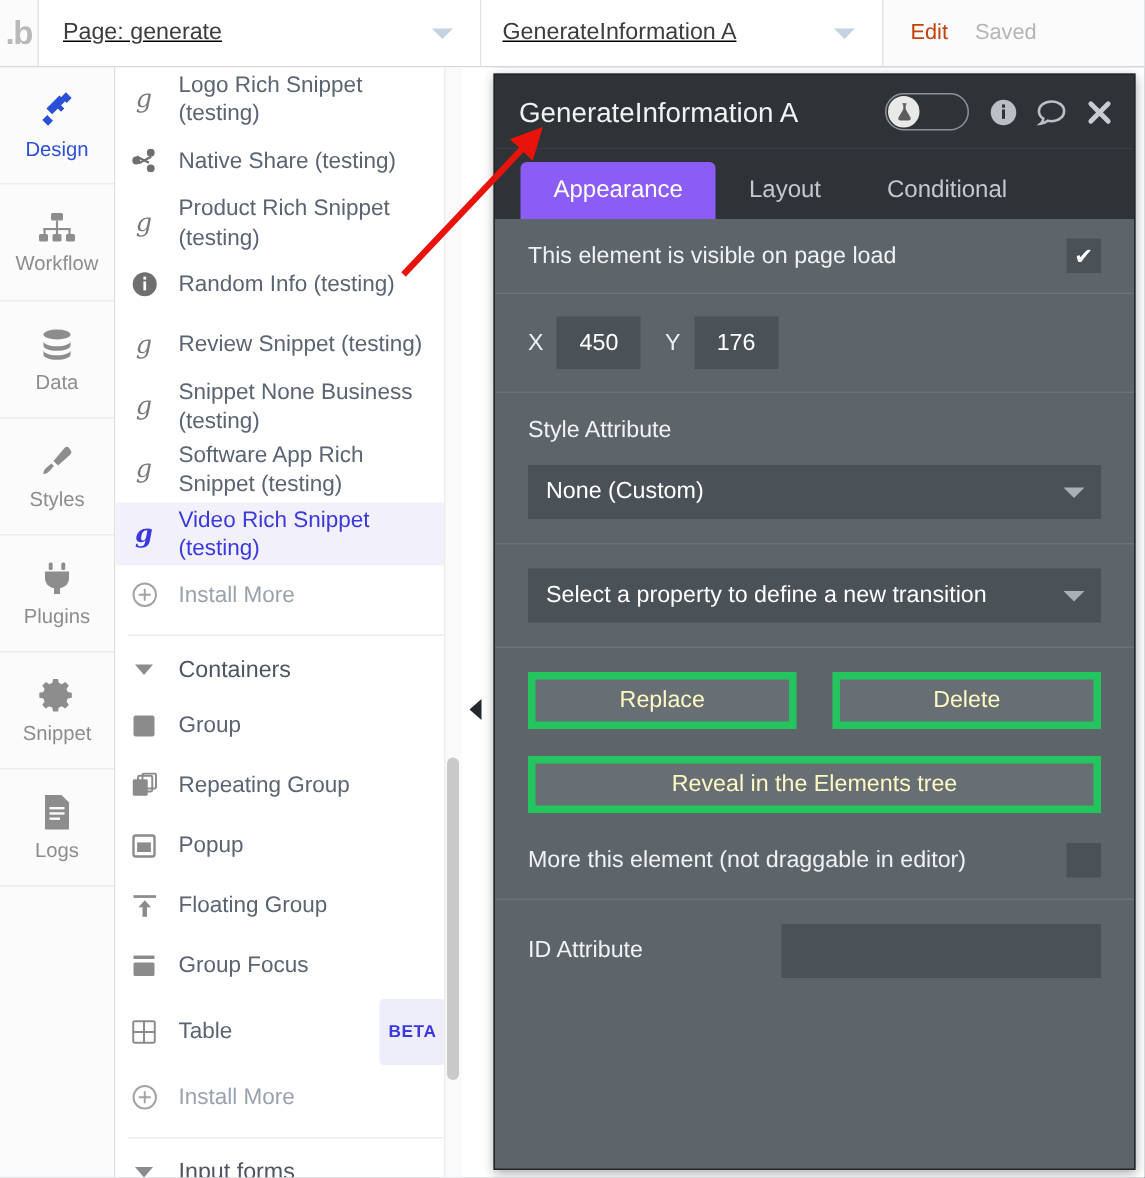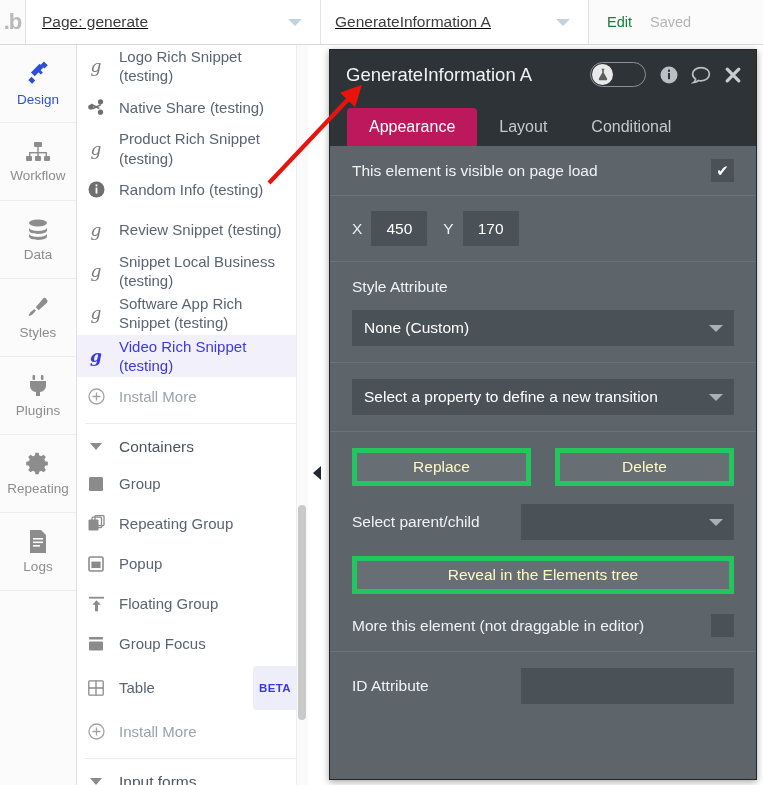--- a/index.html
+++ b/index.html
@@ -29,21 +29,21 @@
   }
   .combo-page { width:295px; padding-left:16px; }
   .combo-elem { width:268px; padding-left:14px; }
   .combo .txt { font-size:15.5px; color:#3d3d3d; }
   .caret {
     position:absolute; right:18px; top:50%; margin-top:-3px;
     width:0;height:0; border-left:7px solid transparent; border-right:7px solid transparent;
     border-top:7px solid #c3d2e0;
   }
   .edit-cell { display:flex; align-items:center; gap:18px; padding-left:18px; }
-  .edit-cell .edit { font-size:14.5px; color:#15803d; }
+  .edit-cell .edit { font-size:14.5px; color:#c2410c; }
   .edit-cell .saved { font-size:14.5px; color:#b5b5b5; }
 
   
   .rail {
     position:absolute; left:0; top:45px; width:77px; height:740px;
     background:#fbfbfb; border-right:1px solid #e0e0e0;
   }
   .rail-item {
     height:78px; display:flex; flex-direction:column; align-items:center;
     justify-content:center; gap:5px; border-bottom:1px solid #ececec;
@@ -125,21 +125,21 @@
     border-radius:50%; background:#e9e9e9; display:flex; align-items:center;
     justify-content:center;
   }
   .hicon { color:#b9bfc4; margin-right:13px; display:flex; align-items:center; }
   .hicon.close { color:#c7cdd2; margin-right:2px; }
 
   .tabs { height:47px; background:#2e3338; display:flex; align-items:flex-end; padding-left:17px; }
   .tab {
     padding:0 22px; height:38px; line-height:38px; font-size:16px; color:#c3c9ce;
   }
-  .tab.active { background:#be185d; color:#ffffff; border-radius:4px 4px 0 0; }
+  .tab.active { background:#8b5cf6; color:#ffffff; border-radius:4px 4px 0 0; }
 
   .prop-body { height:756px; overflow:hidden; }
   .row { padding:13px 22px; border-bottom:1px solid #6b7379; }
   .row.nb { border-bottom:none; }
   .lbl-w { font-size:15.5px; color:#f0f2f3; }
   .flexrow { display:flex; align-items:center; }
   .spacer { flex:1; }
 
   .chk {
     width:23px; height:23px; background:#4a5157; display:flex;
@@ -248,21 +248,21 @@
       </span>
       <span class="lbl">Plugins</span>
     </div>
     <div class="rail-item">
       <span>
         <svg width="25" height="25" viewBox="0 0 24 24" fill="#8d8d8d">
           <path d="M12 8.2A3.8 3.8 0 1 0 12 15.8 3.8 3.8 0 0 0 12 8.2zm0 6a2.2 2.2 0 1 1 0-4.4 2.2 2.2 0 0 1 0 4.4z"></path>
           <path d="M21 13.6v-3.2l-2.6-.5a6.8 6.8 0 0 0-.8-1.9l1.5-2.2-2.3-2.3-2.2 1.5a6.8 6.8 0 0 0-1.9-.8L12.2 1.6H9l-.5 2.6c-.7.2-1.3.5-1.9.8L4.4 3.5 2.1 5.8l1.5 2.2c-.3.6-.6 1.2-.8 1.9L.2 10.4v3.2l2.6.5c.2.7.5 1.3.8 1.9l-1.5 2.2 2.3 2.3 2.2-1.5c.6.3 1.2.6 1.9.8l.5 2.6h3.2l.5-2.6c.7-.2 1.3-.5 1.9-.8l2.2 1.5 2.3-2.3-1.5-2.2c.3-.6.6-1.2.8-1.9l2.6-.5z"></path>
         </svg>
       </span>
-      <span class="lbl">Repeating</span>
+      <span class="lbl">Snippet</span>
     </div>
     <div class="rail-item">
       <span>
         <svg width="22" height="25" viewBox="0 0 22 25" fill="#8d8d8d">
           <path d="M3 1h11l5 5v18H3V1z"></path>
           <rect x="6" y="9" width="10" height="1.6" fill="#fbfbfb"></rect>
           <rect x="6" y="12.5" width="10" height="1.6" fill="#fbfbfb"></rect>
           <rect x="6" y="16" width="7" height="1.6" fill="#fbfbfb"></rect>
         </svg>
       </span>
@@ -314,21 +314,21 @@
       <span class="ic">
           <span class="g-icon">g</span>
         </span>
       <span class="nm">Review Snippet (testing)</span>
     </div>
 
     <div class="pal-row">
       <span class="ic">
           <span class="g-icon">g</span>
         </span>
-      <span class="nm" style="max-width:165px">Snippet Local Business (testing)</span>
+      <span class="nm" style="max-width:165px">Snippet None Business (testing)</span>
     </div>
 
     <div class="pal-row">
       <span class="ic">
           <span class="g-icon">g</span>
         </span>
       <span class="nm" style="max-width:190px">Software App Rich Snippet (testing)</span>
     </div>
 
     <div class="pal-row selected">
@@ -489,21 +489,21 @@
       <div class="row flexrow">
         <span class="lbl-w">This element is visible on page load</span>
         <span class="spacer"></span>
         <span class="chk">✔</span>
       </div>
 
       <div class="row flexrow" style="padding-top:15px;padding-bottom:15px;">
         <span class="axis">X</span>
         <span class="num">450</span>
         <span class="axis">Y</span>
-        <span class="num">170</span>
+        <span class="num">176</span>
       </div>
 
       <div class="row" style="padding-top:16px;padding-bottom:16px;">
         <div class="lbl-w" style="margin-bottom:14px;">Style Attribute</div>
         <div class="sel">
           <span>None (Custom)</span>
           <span class="dcaret"></span>
         </div>
       </div>
 
@@ -514,28 +514,20 @@
         </div>
       </div>
 
       <div class="row nb" style="padding-top:16px;padding-bottom:10px;">
         <div class="btn-grid">
           <div class="btn">Replace</div>
           <div class="btn">Delete</div>
         </div>
       </div>
 
-      <div class="row nb flexrow" style="padding-top:8px;padding-bottom:8px;">
-        <span class="lbl-w">Select parent/child</span>
-        <span class="spacer"></span>
-        <span class="sel sel-narrow">
-          <span></span>
-          <span class="dcaret"></span>
-        </span>
-      </div>
 
       <div class="row nb" style="padding-top:8px;padding-bottom:10px;">
         <div class="btn">Reveal in the Elements tree</div>
       </div>
 
       <div class="row flexrow" style="padding-top:10px;padding-bottom:14px;">
         <span class="lbl-w">More this element (not draggable in editor)</span>
         <span class="spacer"></span>
         <span class="chk empty"></span>
       </div>

